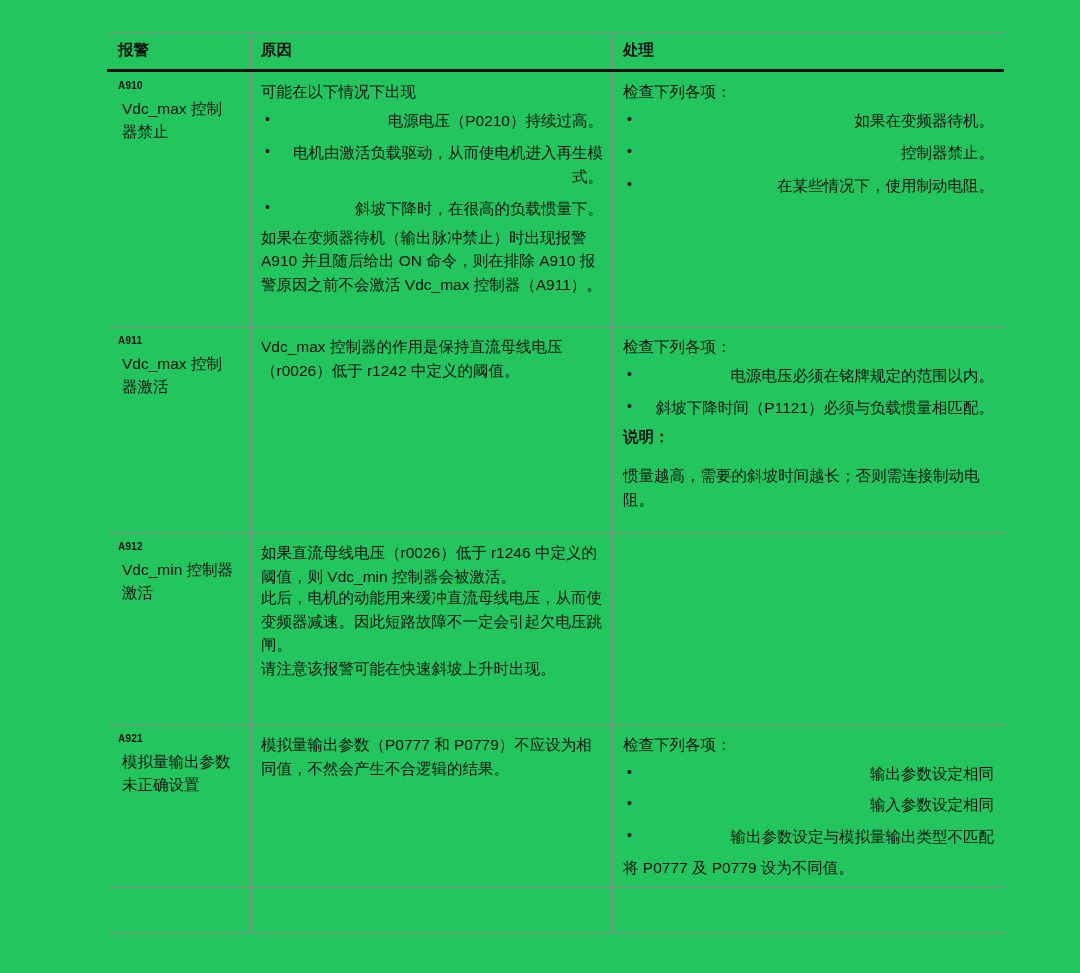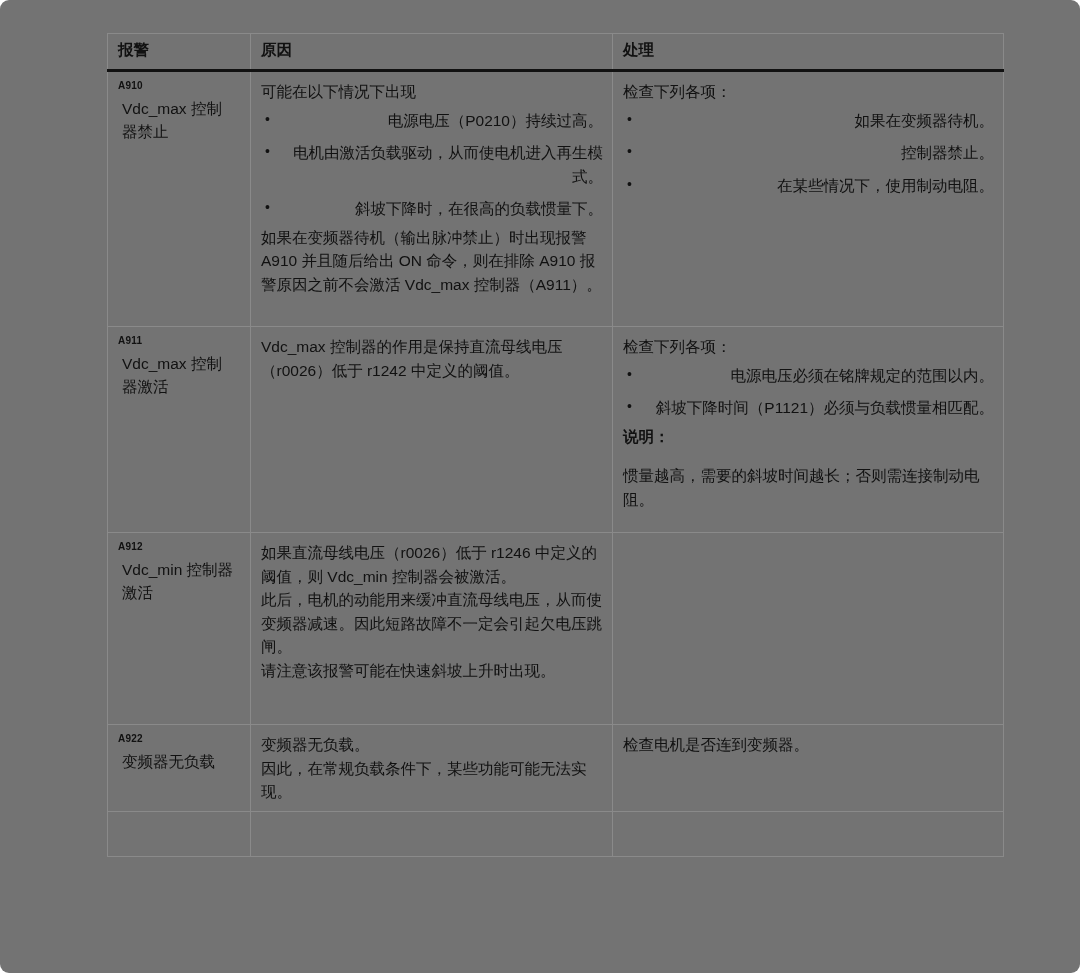--- a/index.html
+++ b/index.html
@@ -12,22 +12,21 @@
     height: 973px;
     overflow: hidden;
     font-family: "Liberation Sans", "DejaVu Sans", sans-serif;
     color: #000000;
   }
 
   .page {
     position: relative;
     width: 1080px;
     height: 973px;
-    background: #737373;
-    border-radius: 9px;
+    background: #22c55e;
   }
 
   .alarm-table {
     position: absolute;
     left: 107px;
     top: 33px;
     width: 896px;
     border-collapse: collapse;
     table-layout: fixed;
   }
@@ -79,21 +78,21 @@
   }
   .name {
     font-size: 15.5px;
     line-height: 1.52;
     margin: 4px;
   }
 
   .para {
     margin: 1px 0 0 0;
   }
-  .para + .para { margin-top: 0; }
+  .para + .para { margin-top: 0; font-family: Liberation Mono, monospace; }
 
   ul.bullets {
     list-style: none;
     margin: 5px 0 5px 0;
     padding: 0;
     text-align: right;
   }
   ul.bullets li {
     position: relative;
     padding-left: 28px;
@@ -195,34 +194,39 @@
         <td>
           <p class="para">如果直流母线电压（r0026）低于 r1246 中定义的阈值，则 Vdc_min 控制器会被激活。</p>
           <p class="para">此后，电机的动能用来缓冲直流母线电压，从而使变频器减速。因此短路故障不一定会引起欠电压跳闸。</p>
           <p class="para">请注意该报警可能在快速斜坡上升时出现。</p>
         </td>
         <td>
           
         </td>
       </tr>
 
-
-      <tr class="r-a922">
-        <td>
-          <p class="code">A922</p>
-          <p class="name">变频器无负载</p>
-        </td>
-        <td>
-          <p class="para">变频器无负载。</p>
-          <p class="para">因此，在常规负载条件下，某些功能可能无法实现。</p>
-        </td>
-        <td>
-          <p class="para">检查电机是否连到变频器。</p>
-        </td>
-      </tr>
+      <tr class="r-a921">
+        <td>
+          <p class="code">A921</p>
+          <p class="name">模拟量输出参数未正确设置</p>
+        </td>
+        <td>
+          <p class="para">模拟量输出参数（P0777 和 P0779）不应设为相同值，不然会产生不合逻辑的结果。</p>
+        </td>
+        <td>
+          <p class="para">检查下列各项：</p>
+          <ul class="bullets tight">
+            <li>输出参数设定相同</li>
+            <li>输入参数设定相同</li>
+            <li>输出参数设定与模拟量输出类型不匹配</li>
+          </ul>
+          <p class="para">将 P0777 及 P0779 设为不同值。</p>
+        </td>
+      </tr>
+
 
       <tr class="r-a923 cut">
         <td>
           
         </td>
         <td>
           
         </td>
         <td>
           

